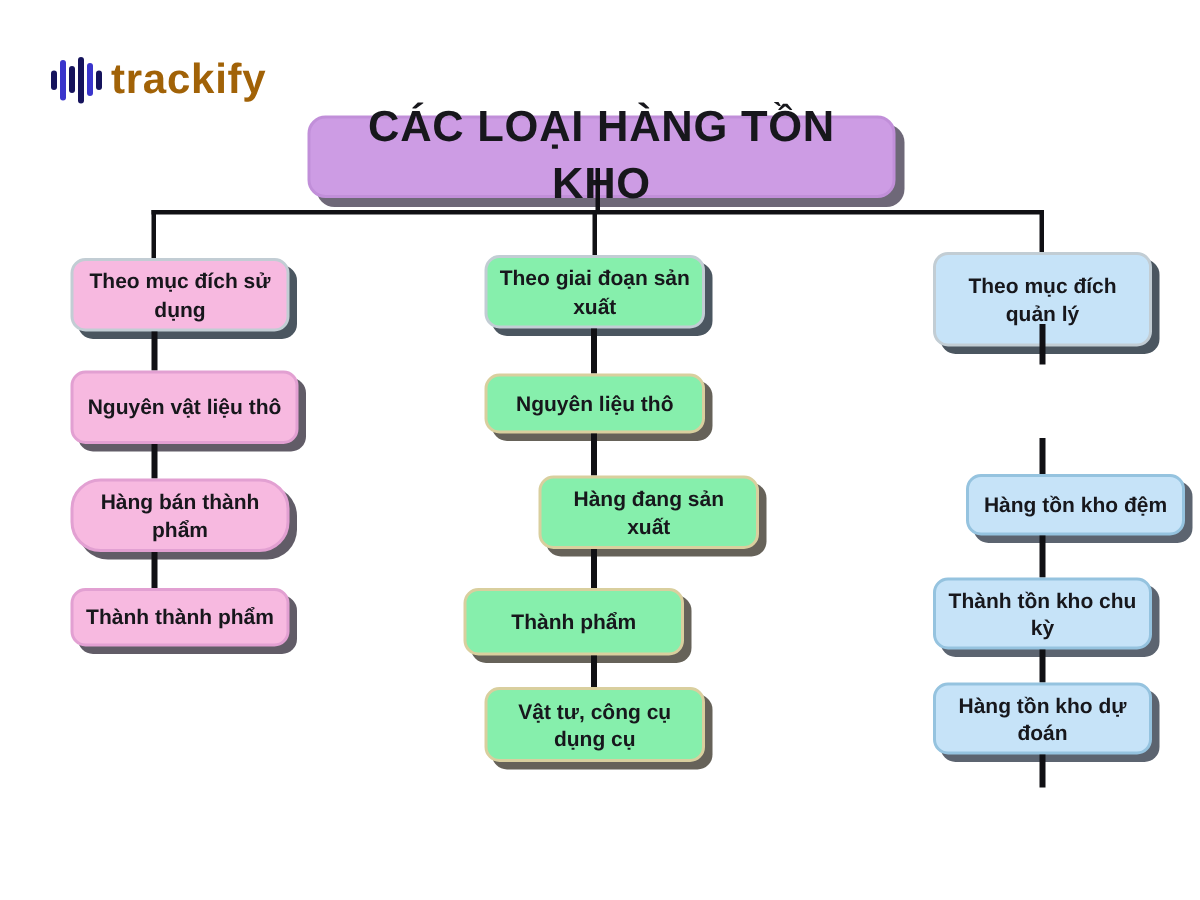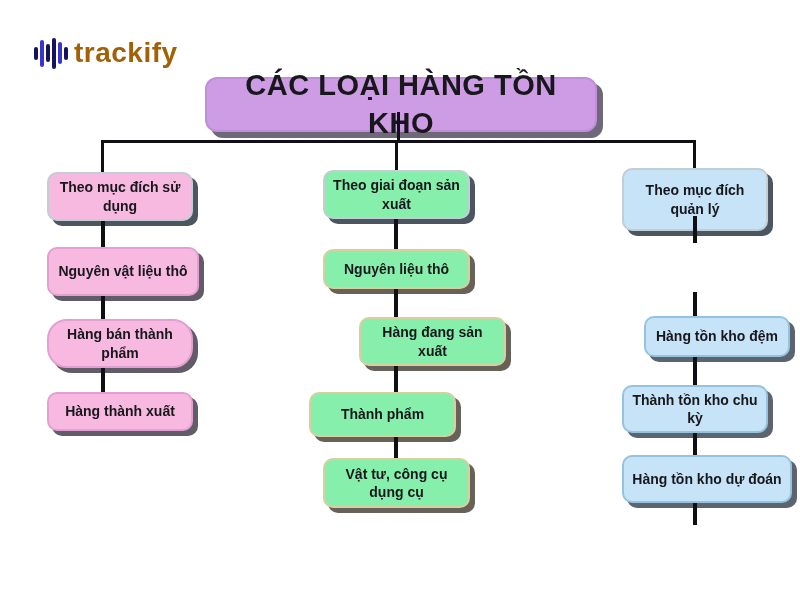--- a/index.html
+++ b/index.html
@@ -99,35 +99,35 @@
   <div class="line" style="left:101px; top:140px; width:3px; height:32px;"></div>
   <div class="line" style="left:395px; top:140px; width:3px; height:30px;"></div>
   <div class="line" style="left:693px; top:140px; width:3px; height:28px;"></div>
 
   <div class="box pink header-box" style="left:30px; top:172px; width:146px; height:49px;">Theo mục đích sử dụng</div>
   <div class="line" style="left:101px; top:221px; width:4px; height:26px;"></div>
   <div class="box pink" style="left:30px; top:247px; width:152px; height:49px;">Nguyên vật liệu thô</div>
   <div class="line" style="left:101px; top:296px; width:4px; height:23px;"></div>
   <div class="box pink" style="left:30px; top:319px; width:146px; height:49px;border-radius:20px;">Hàng bán thành phẩm</div>
   <div class="line" style="left:101px; top:368px; width:4px; height:24px;"></div>
-  <div class="box pink" style="left:30px; top:392px; width:146px; height:39px;">Hàng thành xuất</div>
+  <div class="box pink" style="left:30px; top:392px; width:146px; height:39px;">Thành thành phẩm</div>
 
   <div class="box yellow header-box" style="left:323px; top:170px; width:147px; height:49px;">Theo giai đoạn sản xuất</div>
   <div class="line" style="left:394px; top:219px; width:4px; height:30px;"></div>
   <div class="box yellow" style="left:323px; top:249px; width:147px; height:40px;">Nguyên liệu thô</div>
   <div class="line" style="left:394px; top:289px; width:4px; height:28px;"></div>
   <div class="box yellow" style="left:323px; top:317px; width:147px; height:49px;margin-left:36px;">Hàng đang sản xuất</div>
   <div class="line" style="left:394px; top:366px; width:4px; height:26px;"></div>
   <div class="box yellow" style="left:309px; top:392px; width:147px; height:45px;text-align:right;">Thành phẩm</div>
   <div class="line" style="left:394px; top:437px; width:4px; height:21px;"></div>
   <div class="box yellow" style="left:323px; top:458px; width:147px; height:50px;">Vật tư, công cụ dụng cụ</div>
 
   <div class="box blue header-box" style="left:622px; top:168px; width:146px; height:63px;">Theo mục đích quản lý</div>
   <div class="line" style="left:693px; top:216px; width:4px; height:27px;"></div>
   <div class="line" style="left:693px; top:292px; width:4px; height:24px;"></div>
   <div class="box blue" style="left:622px; top:316px; width:146px; height:41px;margin-left:22px;">Hàng tồn kho đệm</div>
   <div class="line" style="left:693px; top:357px; width:4px; height:28px;"></div>
   <div class="box blue" style="left:622px; top:385px; width:146px; height:48px;">Thành tồn kho chu kỳ</div>
   <div class="line" style="left:693px; top:433px; width:4px; height:22px;"></div>
-  <div class="box blue" style="left:622px; top:455px; width:170px; height:48px;">Hàng tồn kho dự đoán</div>
+  <div class="box blue" style="left:622px; top:455px; width:146px; height:48px;">Hàng tồn kho dự đoán</div>
   <div class="line" style="left:693px; top:503px; width:4px; height:22px;"></div>
 
 </div>
 
 </body></html>

